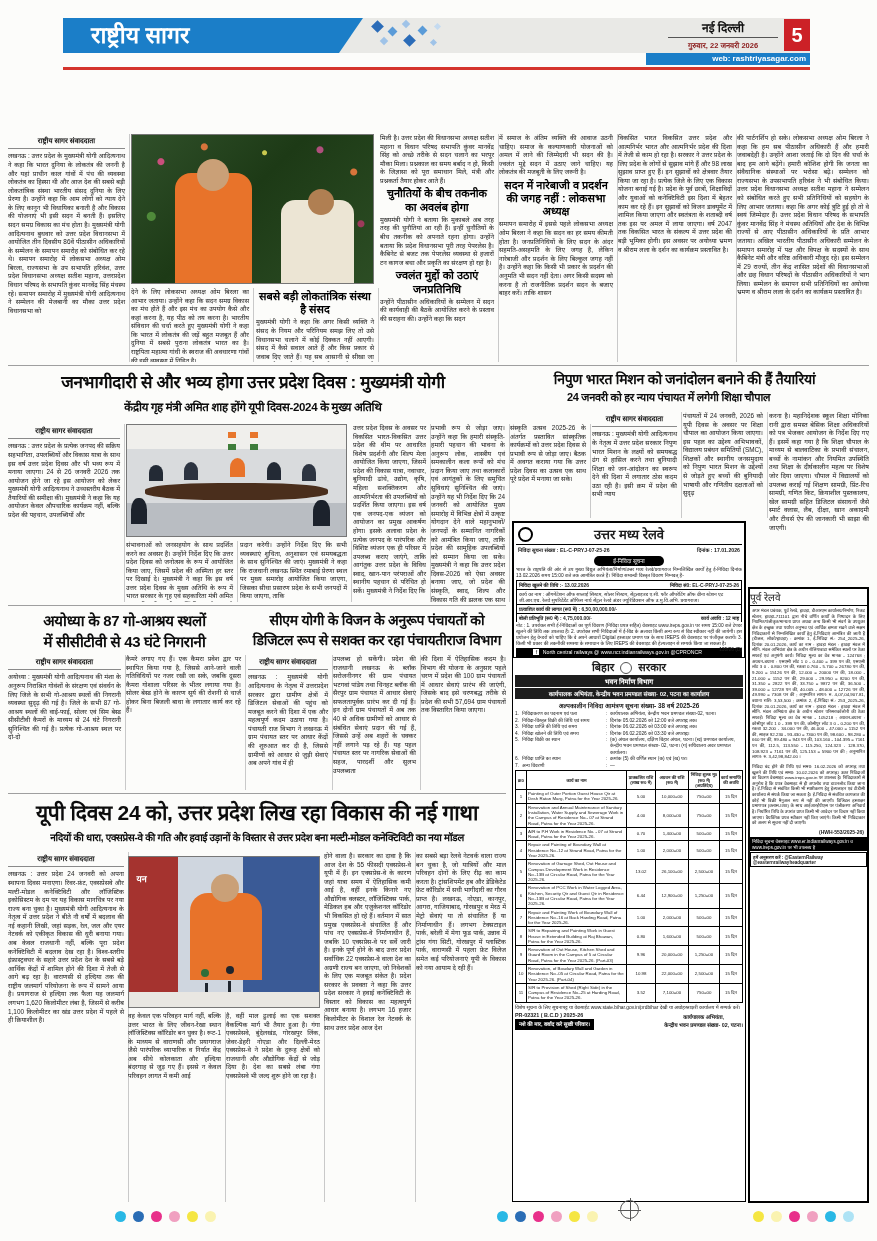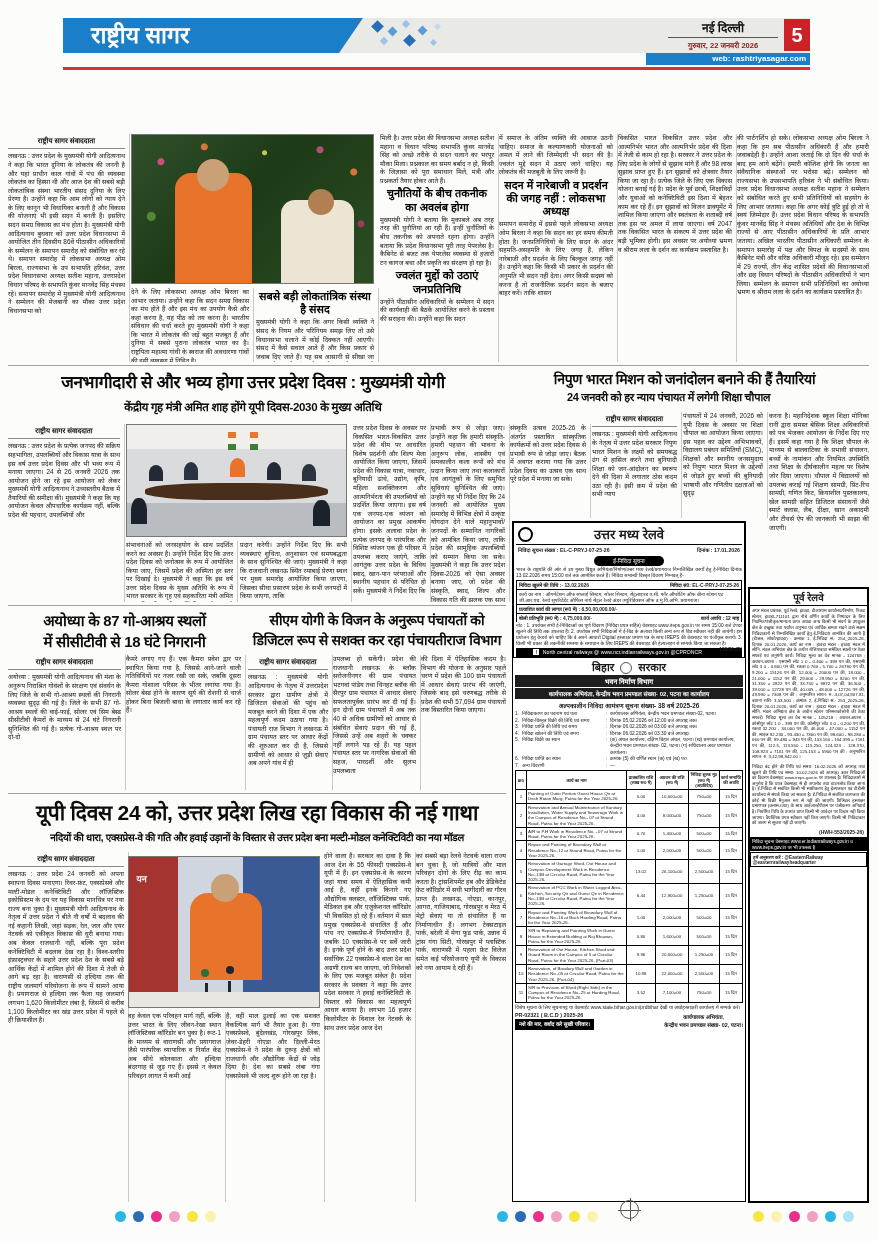--- a/index.html
+++ b/index.html
@@ -112,21 +112,21 @@
       <span>समापन समारोह में इससे पहले लोकसभा अध्यक्ष ओम बिरला ने कहा कि सदन का हर समय कीमती होता है। जनप्रतिनिधियों के लिए सदन के अंदर सहमति-असहमति के लिए जगह है, लेकिन नारेबाजी और प्रदर्शन के लिए बिल्कुल जगह नहीं है। उन्होंने कहा कि किसी भी प्रकार के प्रदर्शन की अनुमति भी सदन नहीं देता। अगर किसी सदस्य को करना है तो राजनीतिक प्रदर्शन सदन के बजाए बाहर करें। ताकि शासन</span>
     </div>
     <div class="col rule" style="left:618px;top:134px;width:114px;height:228px">विकसित भारत विकसित उत्तर प्रदेश और आत्मनिर्भर भारत और आत्मनिर्भर प्रदेश की दिशा में तेजी से काम हो रहा है। सरकार ने उत्तर प्रदेश के लिए प्रदेश के लोगों से सुझाव मांगे हैं और 98 लाख सुझाव प्राप्त हुए हैं। इन सुझावों को क्षेत्रवार तैयार किया जा रहा है। प्रत्येक जिले के लिए एक विकास योजना बनाई गई है। प्रदेश के पूर्व छात्रों, शिक्षाविदों और युवाओं को कनेक्टिविटी इस दिशा में बेहतर काम कर रहे हैं। इन सुझावों को विजन डाक्यूमेंट में शामिल किया जाएगा और स्वतंत्रता के शताब्दी वर्ष तक इस पर अमल में लाया जाएगा। वर्ष 2047 तक विकसित भारत के संकल्प में उत्तर प्रदेश की बड़ी भूमिका होगी। इस अवसर पर अयोध्या भ्रमण व श्रीराम लला के दर्शन का कार्यक्रम प्रस्तावित है।</div>
     <div class="col" style="left:737px;top:134px;width:132px;height:228px">की पार्टनर्शिप हो सके। लोकसभा अध्यक्ष ओम बिरला ने कहा कि हम सब पीठासीन अधिकारी हैं और हमारी जवाबदेही है। उन्होंने आशा जताई कि दो दिन की चर्चा के बाद हम आगे बढ़ेंगे। हमारी कोशिश होगी कि जनता का संवैधानिक संस्थाओं पर भरोसा बढ़े। सम्मेलन को राज्यसभा के उपसभापति हरिवंश ने भी संबोधित किया। उत्तर प्रदेश विधानसभा अध्यक्ष सतीश महाना ने सम्मेलन को संबोधित करते हुए सभी प्रतिनिधियों को सहयोग के लिए आभार जताया। कहा कि अगर कोई त्रुटि हुई हो तो वे स्वयं जिम्मेदार हैं। उत्तर प्रदेश विधान परिषद के सभापति कुंवर मानवेंद्र सिंह ने मंचस्थ अतिथियों और देश के विभिन्न राज्यों से आए पीठासीन अधिकारियों के प्रति आभार जताया। अखिल भारतीय पीठासीन अधिकारी सम्मेलन के समापन समारोह में पक्ष और विपक्ष के सदस्यों के साथ कैबिनेट मंत्री और वरिष्ठ अधिकारी मौजूद रहे। इस सम्मेलन में 29 राज्यों, तीन केंद्र शासित प्रदेशों की विधानसभाओं और छह विधान परिषदों के पीठासीन अधिकारियों ने भाग लिया। सम्मेलन के समापन सभी प्रतिनिधियों का अयोध्या भ्रमण व श्रीराम लला के दर्शन का कार्यक्रम प्रस्तावित है।</div>
   </section>
 
   <div class="hr" style="left:8px;top:365px;width:861px"></div>
 
   <section>
     <div class="headline" style="left:8px;top:370px;width:490px;font-size:17px">जनभागीदारी से और भव्य होगा उत्तर प्रदेश दिवस : मुख्यमंत्री योगी</div>
-    <div class="headline" style="left:8px;top:399px;width:490px;font-size:11.5px">केंद्रीय गृह मंत्री अमित शाह होंगे यूपी दिवस-2030 के मुख्य अतिथि</div>
+    <div class="headline" style="left:8px;top:399px;width:490px;font-size:11.5px">केंद्रीय गृह मंत्री अमित शाह होंगे यूपी दिवस-2024 के मुख्य अतिथि</div>
     <div class="col rule" style="left:8px;top:424px;width:112px;height:178px">
       <div class="byline">राष्ट्रीय सागर संवाददाता</div>
       <span>लखनऊ : उत्तर प्रदेश के प्रत्येक जनपद की सक्रिय सहभागिता, उपलब्धियों और विकास यात्रा के साथ इस वर्ष उत्तर प्रदेश दिवस और भी भव्य रूप में मनाया जाएगा। 24 से 26 जनवरी 2026 तक आयोजन होने जा रहे इस आयोजन को लेकर मुख्यमंत्री योगी आदित्यनाथ ने उच्चस्तरीय बैठक में तैयारियों की समीक्षा की। मुख्यमंत्री ने कहा कि यह आयोजन केवल औपचारिक कार्यक्रम नहीं, बल्कि प्रदेश की पहचान, उपलब्धियों और</span>
     </div>
     <div class="photo" style="left:126px;top:424px;width:221px;height:113px;background:linear-gradient(#f0efec 0 22%,#d9dbdd 22% 70%,#b9bdc2 70%)">
       <div class="abs" style="left:46%;top:6%;width:8px;height:18px;background:linear-gradient(#e8762c 33%,#f5f2ea 33% 66%,#3f7d3a 66%)"></div>
       <div class="abs" style="left:56%;top:6%;width:8px;height:18px;background:linear-gradient(#e8762c 33%,#f5f2ea 33% 66%,#3f7d3a 66%)"></div>
       <div class="abs" style="left:8%;top:52%;width:84%;height:16%;background:#4a2e1c;border-radius:40%"></div>
       <div class="abs" style="left:10%;top:36%;width:14px;height:16px;background:#232a35;border-radius:50% 50% 0 0"></div>
       <div class="abs" style="left:26%;top:33%;width:14px;height:18px;background:#2c3340;border-radius:50% 50% 0 0"></div>
@@ -351,39 +351,39 @@
         <div style="background:#000;color:#fff;font-size:5.4px;font-weight:bold;padding:1.5px 4px;margin-top:1px">नशे की मार, बर्बाद करे सुखी परिवार।</div>
       </div>
       <div style="font-size:5.4px;font-weight:bold;text-align:center">
         <div>कार्यपालक अभियंता,</div>
         <div>केन्द्रीय भवन प्रमण्डल संख्या- 02, पटना।</div>
       </div>
     </div>
   </div>
 
   <div class="adbox" style="left:748px;top:587px;width:121px;height:616px">
-    <div style="font-size:10px;font-weight:bold;text-align:center;border-bottom:1.5px solid #000;padding:1px 0">पूर्व रेलवे</div>
+    <div style="font-size:10px;font-weight:normal;text-align:left;border-bottom:1.5px solid #000;padding:1px 0">पूर्व रेलवे</div>
     <div class="er-body">अपर मंडल प्रबंधक, पूर्व रेलवे, हावड़ा, डीआरएम कार्यालय/निर्माण, निकट स्टेशन, हावड़ा-711101 द्वारा नीचे वर्णित कार्यों के निष्पादन के लिए नियमित/पंजीकृत/मान्यता प्राप्त अथवा अन्य किसी भी संवर्ग के उपयुक्त क्षेत्र के इच्छुक तथा पर्याप्त अनुभव एवं आर्थिक क्षमता रखने वाले सक्षम निविदाकारों से निम्नलिखित कार्यों हेतु ई-निविदाएं आमंत्रित की जाती हैं (डीजल, लोको/हावड़ा) : क्रमांक 1, ई-निविदा सं.: 254_2025-26, दिनांक 20.01.2026, कार्य का नाम : हावड़ा मंडल : हावड़ा मंडल में सीनि. मंडल अभियंता क्षेत्र के अधीन रोलिंग/बाटा समेकित स्थलों पर ठेका सफाई एवं अनुषंगी कार्य। निविदा मूल्य का वेब मानक - 124768 ; अग्रधन-बयाना : एसएसी लॉट 1 0 - 0.400 = 399 पन की, एसएसी लॉट 3 0 - 0.800 पन की, रकबा 0.760 - 5.700 = 26780 पन की, 9.200 = 15126 पन की, 12.000 = 20000 पन की, 18.000 - 21.000 = 1152 पन की, 29.000 - 29.950 = 8200 पन की, 31.350 = 2822 पन की, 33.750 = 9872 पन की, 36.500 - 39.000 = 12728 पन की, 40.005 - 48.000 = 12726 पन की, 49.990 = 7308 पन की ; अनुमानित लागत: रु. 4,07,04,907.81, बयाना राशि: 3,53,500 ; क्रमांक 2, ई-निविदा सं.: 253_2025-26, दिनांक 20.01.2026, कार्य का नाम : हावड़ा मंडल : हावड़ा मंडल में सीनि. मंडल अभियंता क्षेत्र के अधीन स्टेशन परिसर/कॉलोनी की ठेका सफाई। निविदा मूल्य का वेब मानक - 105218 ; अग्रधन-बयाना : कोसीपुर लॉट 1 0 - 399 पन की, कोसीपुर लॉट 3 0 - 0.200 पन की, रकबा 32.200 - 34.000 पन की, 46.000 - 47.000 = 1152 पन की, साइज 92.230 - 93.430 = 7300 पन की, 98.600 - 98.280 = 660 पन की, 99.480 = 943 पन की, 103.160 - 104.395 = 7161 पन की, 112.5, 113.550 - 115.250, 124.323 - 128.370, 108.923 = 7161 पन की, 125.153 = 5900 पन की ; अनुमानित लागत: रु. 3,42,98,842.00 ।</div>
     <div class="er-body">निविदा बंद होने की तिथि एवं समय: 16.02.2026 को अपराह्न तथा खुलने की तिथि एवं समय: 10.02.2026 को अपराह्न। उक्त निविदाओं का विवरण वेबसाइट www.ireps.gov.in पर उपलब्ध है। निविदाकारों से अनुरोध है कि प्रपत्र वेबसाइट से ही अपलोड तथा डाउनलोड किया जाना है। ई-निविदा से संबंधित किसी भी स्पष्टीकरण हेतु हेल्पलाइन एवं टीडीसी कार्यालय से संपर्क किया जा सकता है। ई-निविदा से संबंधित कागजात की कोई भी बिक्री मैनुअल रूप से नहीं की जाएगी। डिजिटल हस्ताक्षर प्रमाणपत्र (क्लास-II/III) के साथ आईआरईपीएस पर पंजीकरण अनिवार्य है। निर्धारित तिथि के उपरांत प्राप्त किसी भी आवेदन पर विचार नहीं किया जाएगा। वैयक्तिक प्रपत्र स्वीकार नहीं किए जाएंगे। किसी भी निविदाकार को अलग से सूचना नहीं दी जाएगी।</div>
     <div style="font-size:5px;font-weight:bold;text-align:right;padding:1px 3px">(HWH-553/2025-26)</div>
     <div class="adfoot" style="font-size:4.6px;text-align:left;padding:1px 2px">
       <div>निविदा सूचना वेबसाइट www.er.indianrailways.gov.in व</div>
       <div>www.ireps.gov.in पर भी उपलब्ध है</div>
     </div>
     <div style="border:1px solid #000;font-size:4.6px;font-weight:bold;padding:1px 2px;margin-top:1px">
       <div>हमें अनुसरण करें :  @EasternRailway</div>
       <div>@easternrailwayheadquarter</div>
     </div>
   </div>
 
   <div class="hr" style="left:8px;top:605px;width:498px"></div>
 
   <section>
     <div class="headline" style="left:8px;top:610px;width:233px;font-size:15px">अयोध्या के 87 गो-आश्रय स्थलों</div>
-    <div class="headline" style="left:8px;top:631px;width:233px;font-size:15px">में सीसीटीवी से 18 घंटे निगरानी</div>
+    <div class="headline" style="left:8px;top:631px;width:233px;font-size:15px">में सीसीटीवी से 43 घंटे निगरानी</div>
     <div class="col rule" style="left:8px;top:655px;width:113px;height:135px">
       <div class="byline">राष्ट्रीय सागर संवाददाता</div>
       <span>अयोध्या : मुख्यमंत्री योगी आदित्यनाथ की मंशा के अनुरूप निराश्रित गोवंशों के संरक्षण एवं संवर्धन के लिए जिले के सभी गो-आश्रय स्थलों की निगरानी व्यवस्था सुदृढ़ की गई है। जिले के सभी 87 गो-आश्रय स्थलों की वाई-फाई, सोलर एवं सिम बेस्ड सीसीटीवी कैमरों के माध्यम से 24 घंटे निगरानी सुनिश्चित की गई है। प्रत्येक गो-आश्रय स्थल पर दो-दो</span>
     </div>
     <div class="col rule" style="left:126px;top:655px;width:115px;height:135px">कैमरे लगाए गए हैं। एक कैमरा प्रवेश द्वार पर स्थापित किया गया है, जिससे आने-जाने वाली गतिविधियों पर नजर रखी जा सके, जबकि दूसरा कैमरा गोशाला परिसर के भीतर लगाया गया है। सोलर बेस्ड होने के कारण सूर्य की रोशनी से चार्ज होकर बिना बिजली बाधा के लगातार कार्य कर रहे हैं।</div>
   </section>
 
   <section>
     <div class="headline" style="left:248px;top:610px;width:258px;font-size:14px">सीएम योगी के विजन के अनुरूप पंचायतों को</div>
     <div class="headline" style="left:248px;top:630px;width:258px;font-size:14px">डिजिटल रूप से सशक्त कर रहा पंचायतीराज विभाग</div>

